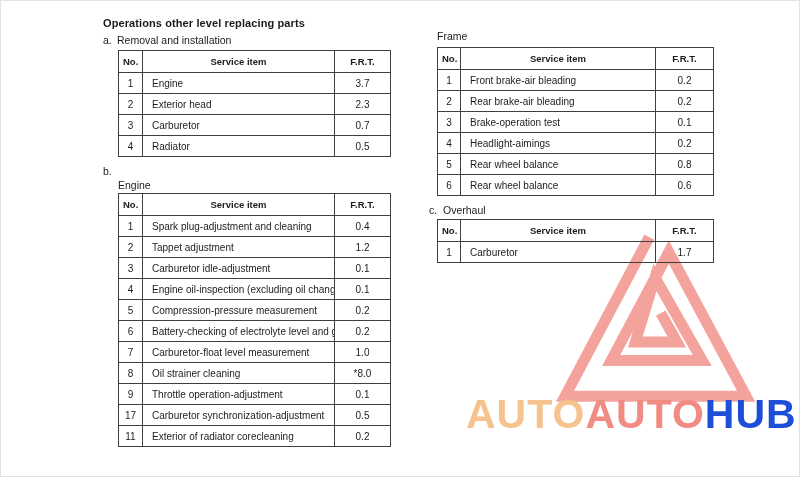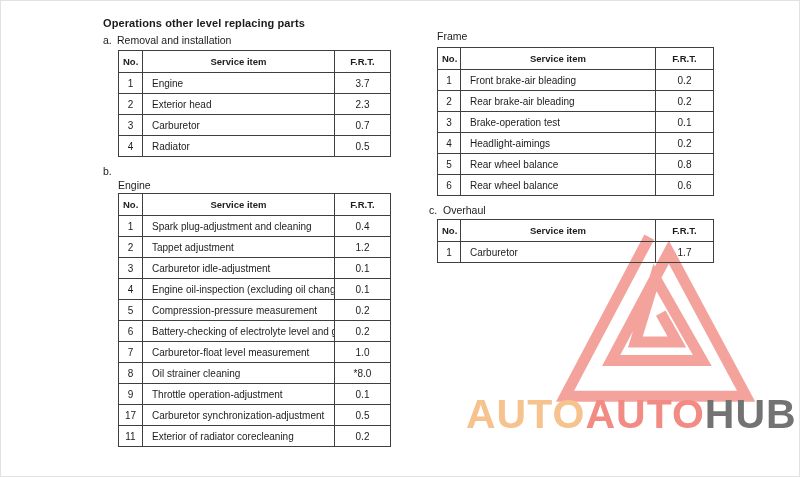--- a/index.html
+++ b/index.html
@@ -20,21 +20,21 @@
     position:absolute; left:521px; top:229px;
     width:268px; height:173px; opacity:0.85;
   }
   .logo-wordmark {
     position:absolute; left:451px; top:394px;
     font-size:41px; font-weight:bold; letter-spacing:1px;
     white-space:nowrap; line-height:1.0;
   }
   .wm-auto { color:#F6C28E;margin-left:15px; }
   .wm-moto { color:#F28B83; }
-  .wm-hub  { color:#737373; }
+  .wm-hub  { color:#1d4ed8; }
 
   
   .content { position:absolute; inset:0; z-index:1; }
   .left-col  { position:absolute; left:103px; top:16px; width:300px; }
   .right-col { position:absolute; left:429px; top:30px; width:300px; }
 
   .doc-title { font-size:11px; font-weight:bold; line-height:14px; letter-spacing:0.1px; }
   .sec-label { font-size:10.5px; line-height:12px; display:flex; }
   .sec-label .marker { width:14px; flex:0 0 14px; }
   .sub-label { font-size:10.5px; line-height:12px; margin-left:15px; margin-top:2px; }

